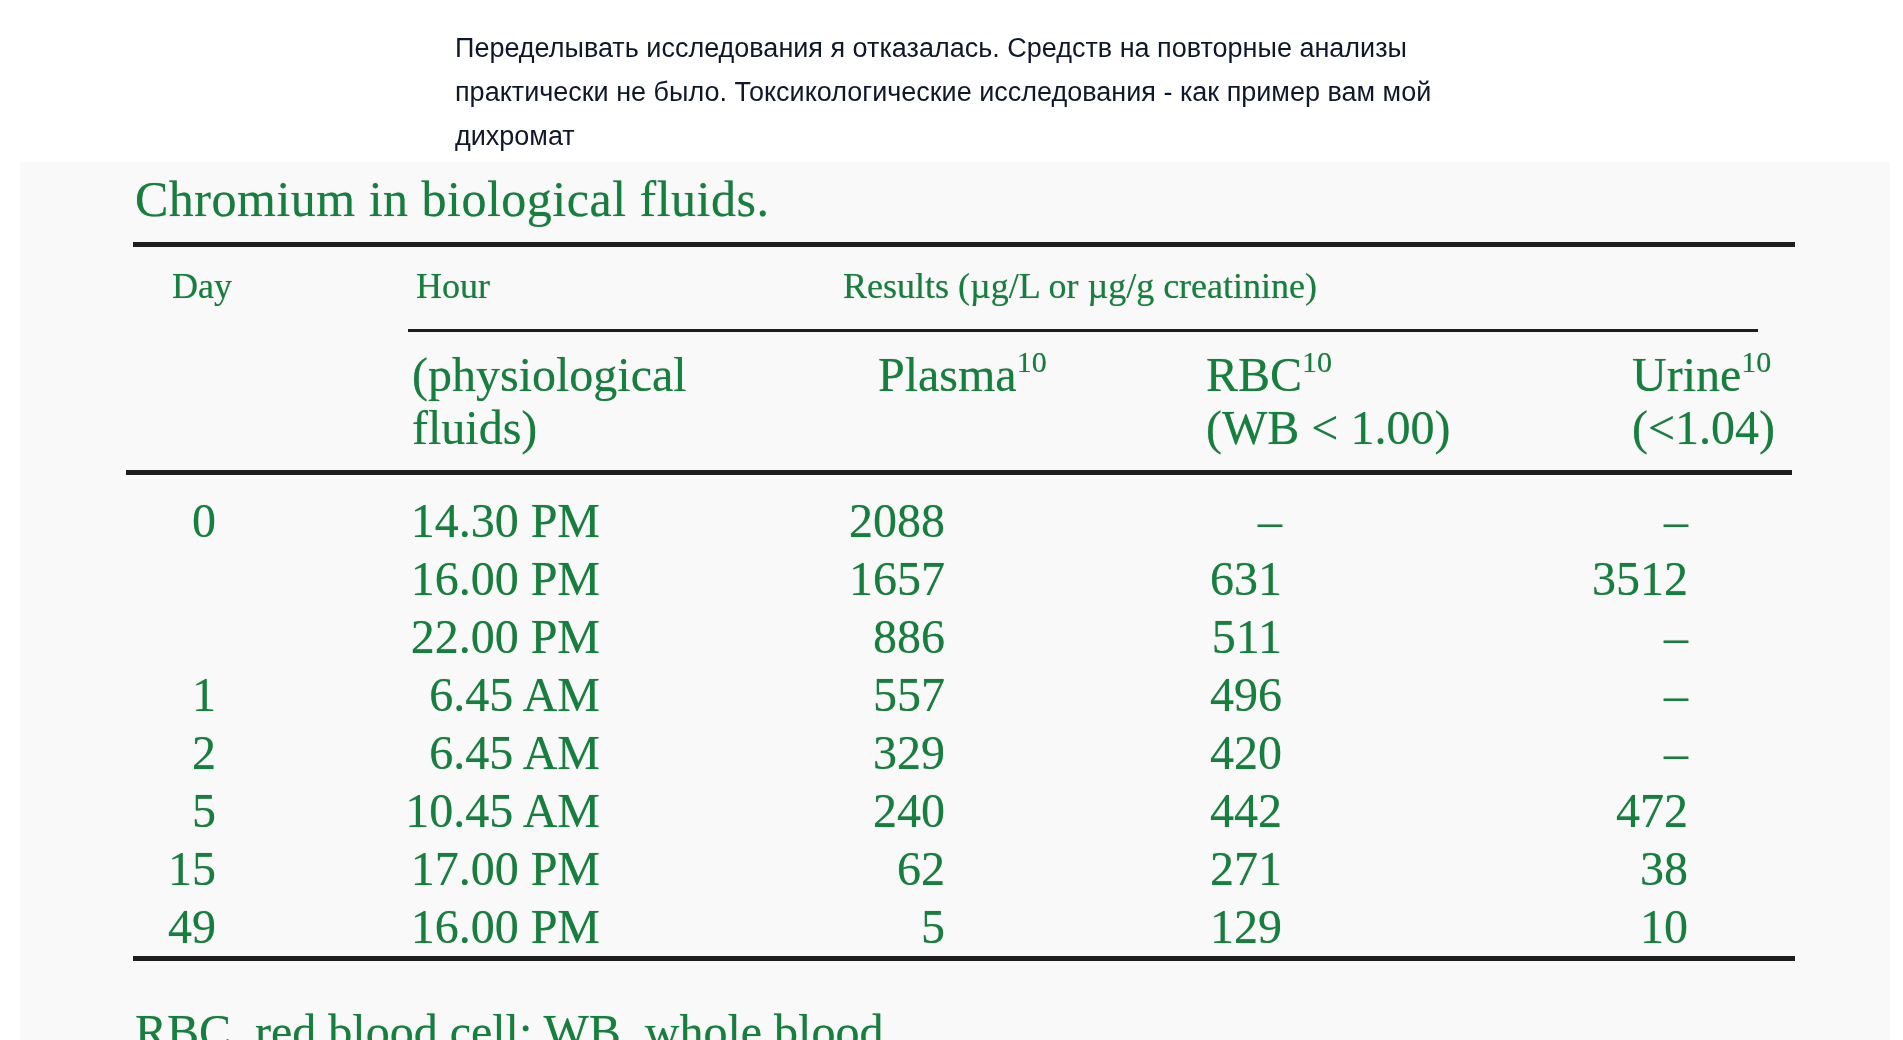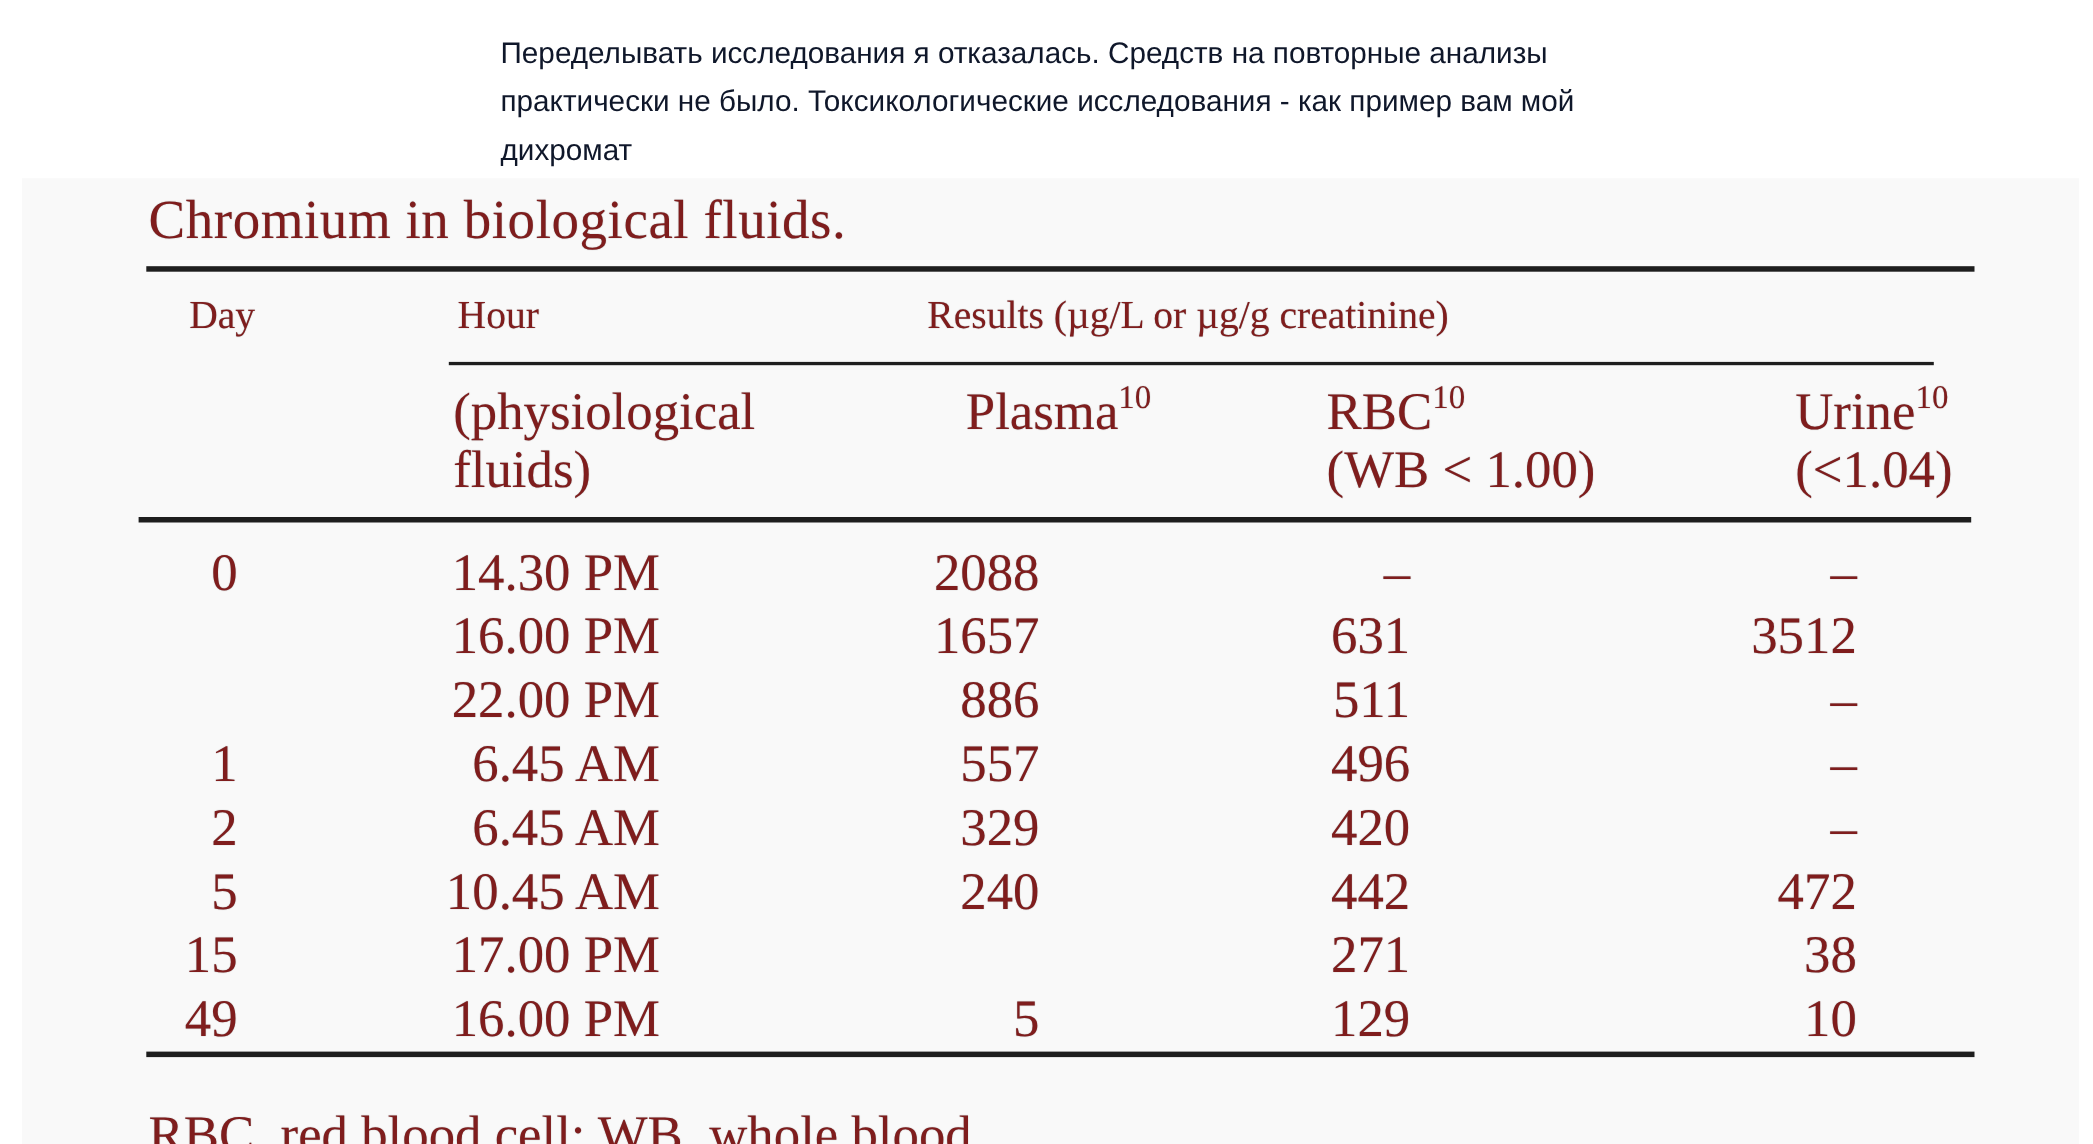--- a/index.html
+++ b/index.html
@@ -21,21 +21,21 @@
     color:#0f172a;
     white-space:nowrap;
   }
 
   
   .scan{
     position:absolute;
     left:20px; top:162px;
     width:1870px; height:878px;
     background:#f9f9f9;
-    color:#7f1d1d;
+    color:#15803d;
   }
   .scan *{white-space:nowrap;}
   .soft{ text-shadow:0 0 1px rgba(40,40,40,0.45); }
 
   .t-title{
     position:absolute; left:115px; top:8px;
     font-size:50px; letter-spacing:0.5px;
   }
 
   .rule{ position:absolute; background:#1e1e1e; }
@@ -156,20 +156,21 @@
     <div class="row">
       <span class="c c-day soft">5</span>
       <span class="c c-hour soft">10.45 AM</span>
       <span class="c c-plasma soft">240</span>
       <span class="c c-rbc soft">442</span>
       <span class="c c-urine soft">472</span>
     </div>
     <div class="row">
       <span class="c c-day soft">15</span>
       <span class="c c-hour soft">17.00 PM</span>
+      <span class="c c-plasma soft">62</span>
       <span class="c c-rbc soft">271</span>
       <span class="c c-urine soft">38</span>
     </div>
     <div class="row">
       <span class="c c-day soft">49</span>
       <span class="c c-hour soft">16.00 PM</span>
       <span class="c c-plasma soft">5</span>
       <span class="c c-rbc soft">129</span>
       <span class="c c-urine soft">10</span>
     </div>

